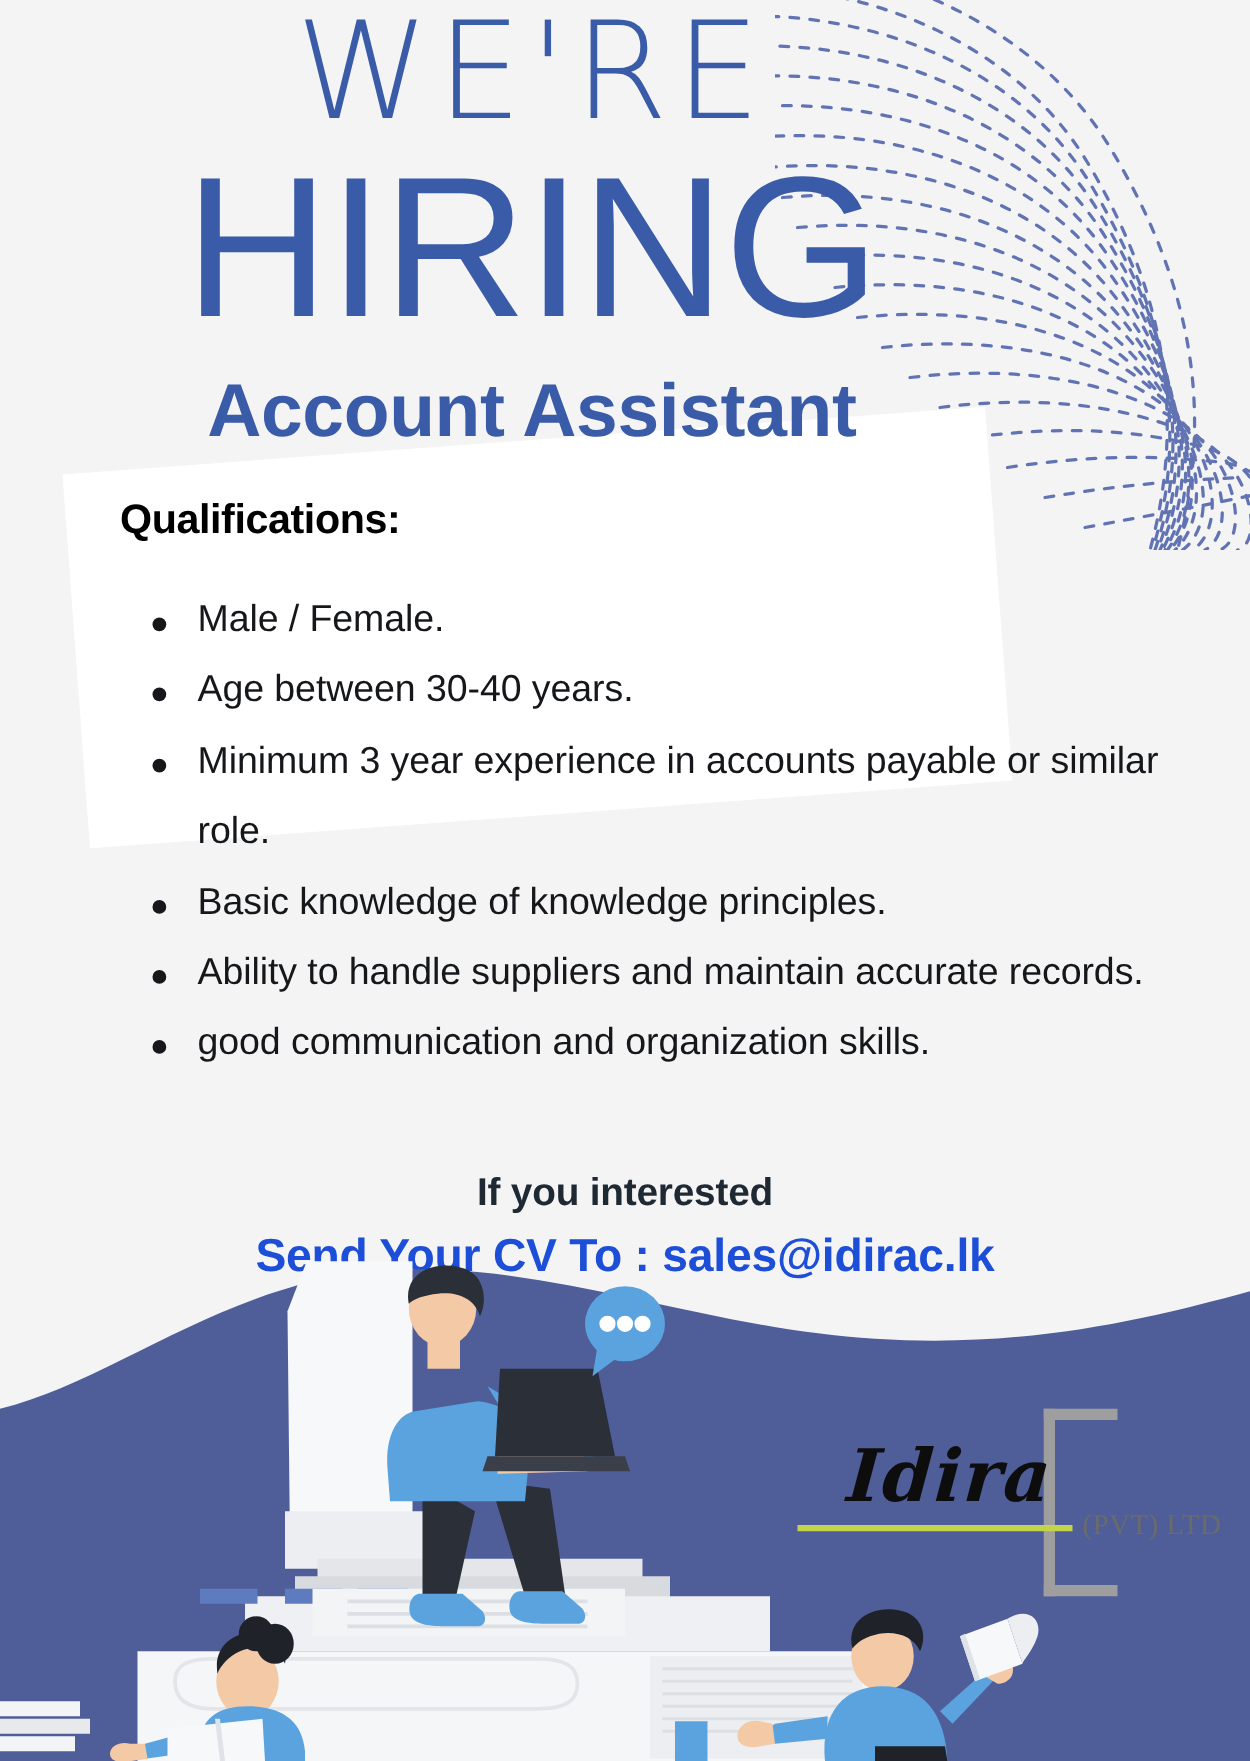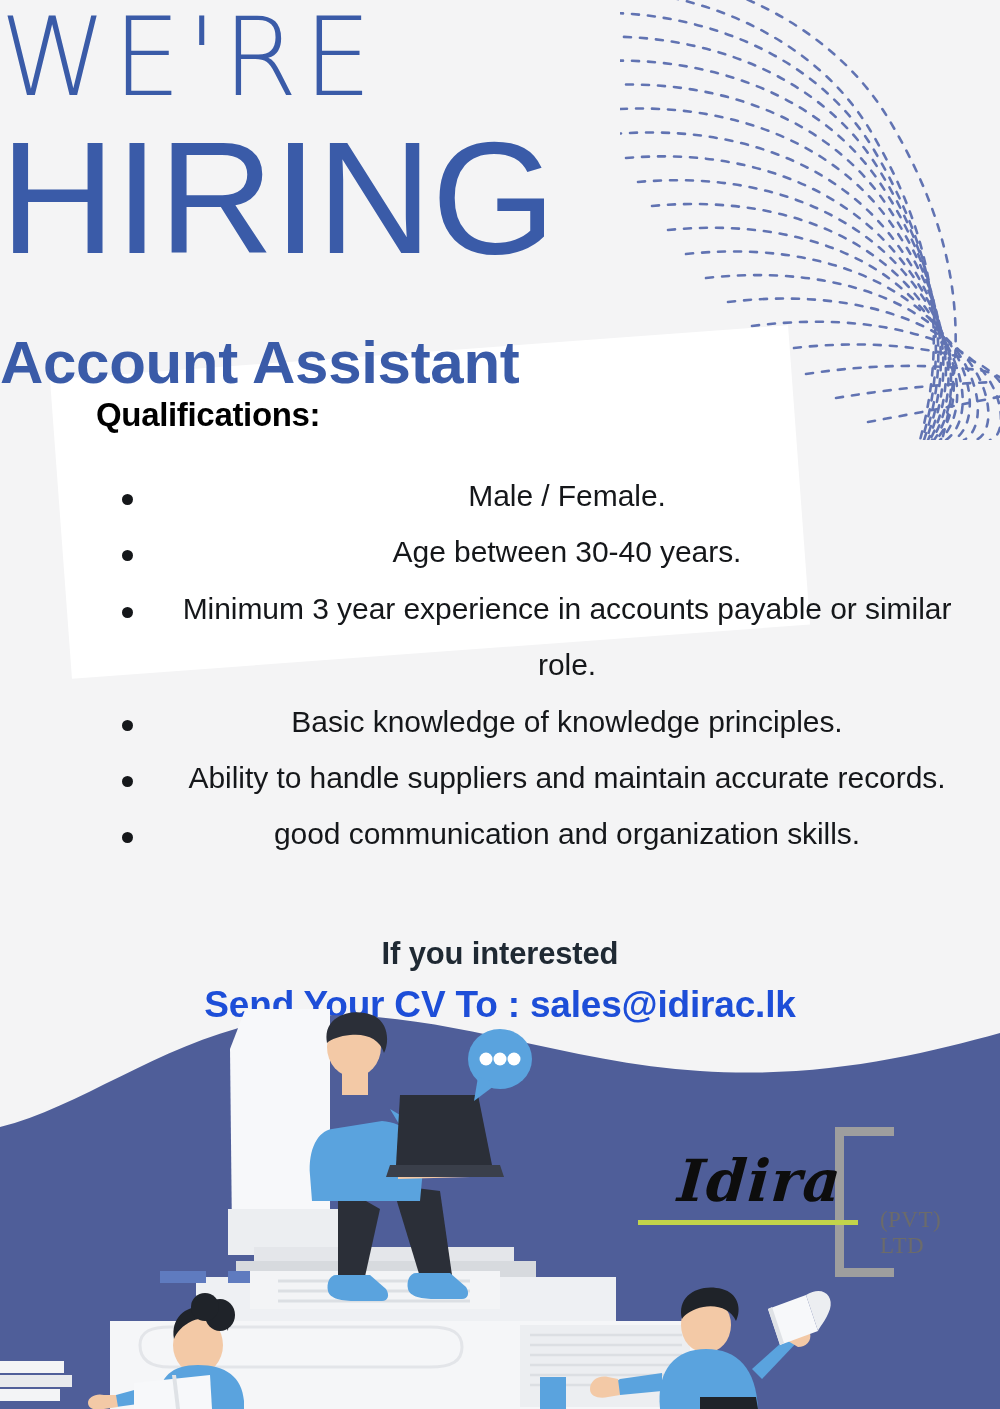--- a/index.html
+++ b/index.html
@@ -21,21 +21,21 @@
   #angled-card{
     position:absolute;
     left:60px;top:352px;
     width:740px;height:300px;
     background:#ffffff;
     transform:rotate(-4.2deg);
     box-shadow:0 0 0 rgba(0,0,0,0);
   }
 
   
-  .header{position:absolute;left:0;top:0;width:851px;}
+  .header{position:absolute;left:0;top:0;width:851px;text-align:center;}
   #were{
     font-size:108px;line-height:.96;
     letter-spacing:.055em;
     font-weight:300;
     color:#3a5ba8;
     margin-top:6px;
     font-family:"DejaVu Sans", sans-serif;
   }
   #hiring{
     font-size:160px;line-height:.80;
@@ -43,31 +43,31 @@
     letter-spacing:-.005em;
     color:#3a5ba8;
     margin-top:24px;
     font-family:"Liberation Sans", sans-serif;
     position:relative;z-index:3;
   }
   #job-title{
     font-size:60px;font-weight:bold;
     color:#3a5ba8;
     letter-spacing:-.005em;
-    margin-top:66px;
+    margin-top:32px;
     position:relative;z-index:3;
   }
 
   
   #qual-block{position:absolute;left:96px;top:396px;width:880px;z-index:4;}
   #qual-heading{
     font-size:33px;font-weight:bold;color:#000000;
     letter-spacing:-.01em;margin:0 0 34px 0;
   }
-  ul.qual-list{list-style:none;margin:0;padding:0;text-align:center;}
+  ul.qual-list{list-style:none;margin:0;padding:0;}
   ul.qual-list li{
     position:relative;
     padding-left:62px;
     font-size:30px;
     line-height:1.88;
     color:#15171a;
     letter-spacing:-.002em;
     font-weight:400;
   }
   ul.qual-list li::before{
@@ -102,21 +102,21 @@
   #logo-underline{
     position:absolute;left:-12px;top:95px;
     width:220px;height:5px;background:#c2d44a;
   }
   #logo-bracket{
     position:absolute;left:185px;top:2px;
     width:50px;height:132px;
     border:9px solid #9e9e9e;border-right:none;
   }
   #logo-suffix{
-    position:absolute;left:230px;top:82px;
+    position:absolute;left:216px;top:82px;
     font-family:"Liberation Serif", serif;
     font-size:23px;color:#6b6b6b;letter-spacing:.02em;
   }
 
   
   #illustration{position:absolute;left:0;bottom:0;width:1000px;height:400px;z-index:5;}
 </style>
 </head>
 <body>
 

